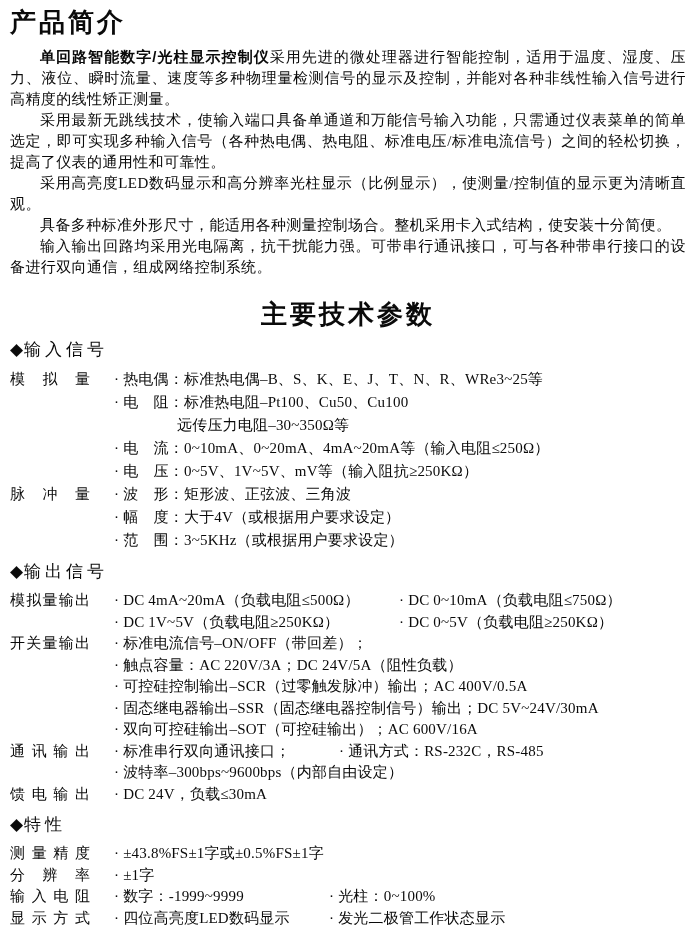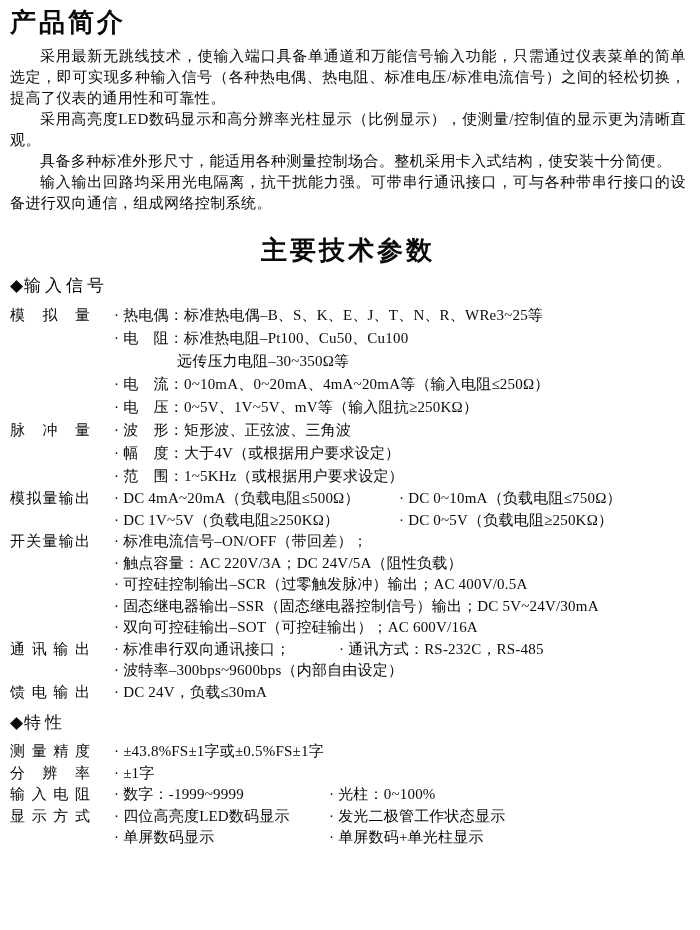--- a/index.html
+++ b/index.html
@@ -71,20 +71,21 @@
   .row-cont .c1 { padding-left: 63px; }
 </style>
 </head>
 <body>
 
 <div class="page">
 
   <h1 class="doc-title">产品简介</h1>
 
   <div class="intro">
+    <p><span class="lead">单回路智能数字/光柱显示控制仪</span><span>采用先进的微处理器进行智能控制，适用于温度、湿度、压力、液位、瞬时流量、速度等多种物理量检测信号的显示及控制，并能对各种非线性输入信号进行高精度的线性矫正测量。</span></p>
     <p>采用最新无跳线技术，使输入端口具备单通道和万能信号输入功能，只需通过仪表菜单的简单选定，即可实现多种输入信号（各种热电偶、热电阻、标准电压/标准电流信号）之间的轻松切换，提高了仪表的通用性和可靠性。</p>
     <p>采用高亮度LED数码显示和高分辨率光柱显示（比例显示），使测量/控制值的显示更为清晰直观。</p>
     <p>具备多种标准外形尺寸，能适用各种测量控制场合。整机采用卡入式结构，使安装十分简便。</p>
     <p>输入输出回路均采用光电隔离，抗干扰能力强。可带串行通讯接口，可与各种带串行接口的设备进行双向通信，组成网络控制系统。</p>
   </div>
 
   <h1 class="doc-title second">主要技术参数</h1>
 
   <div class="spec-group g1">
     <h2 class="group-heading"><span class="diamond">◆</span><span class="gh-label">输入信号</span></h2>
@@ -112,25 +113,26 @@
     <div class="spec-row">
       <span class="spec-label">脉冲量</span>
       <span class="cell c1">· 波　形：矩形波、正弦波、三角波</span>
     </div>
     <div class="spec-row">
       <span class="spec-label"></span>
       <span class="cell c1">· 幅　度：大于4V（或根据用户要求设定）</span>
     </div>
     <div class="spec-row">
       <span class="spec-label"></span>
-      <span class="cell c1">· 范　围：1~5KHz（或根据用户要求设定）</span>
+      <span class="cell c1">· 范　围：3~5KHz（或根据用户要求设定）</span>
     </div>
   </div>
 
   <div class="spec-group g2">
+    <h2 class="group-heading"><span class="diamond">◆</span><span class="gh-label">输出信号</span></h2>
 
     <div class="spec-row">
       <span class="spec-label">模拟量输出</span>
       <span class="cell c1 w285">· DC 4mA~20mA（负载电阻≤500Ω）</span>
       <span class="cell c2">· DC 0~10mA（负载电阻≤750Ω）</span>
     </div>
     <div class="spec-row">
       <span class="spec-label"></span>
       <span class="cell c1 w285">· DC 1V~5V（负载电阻≥250KΩ）</span>
       <span class="cell c2">· DC 0~5V（负载电阻≥250KΩ）</span>

